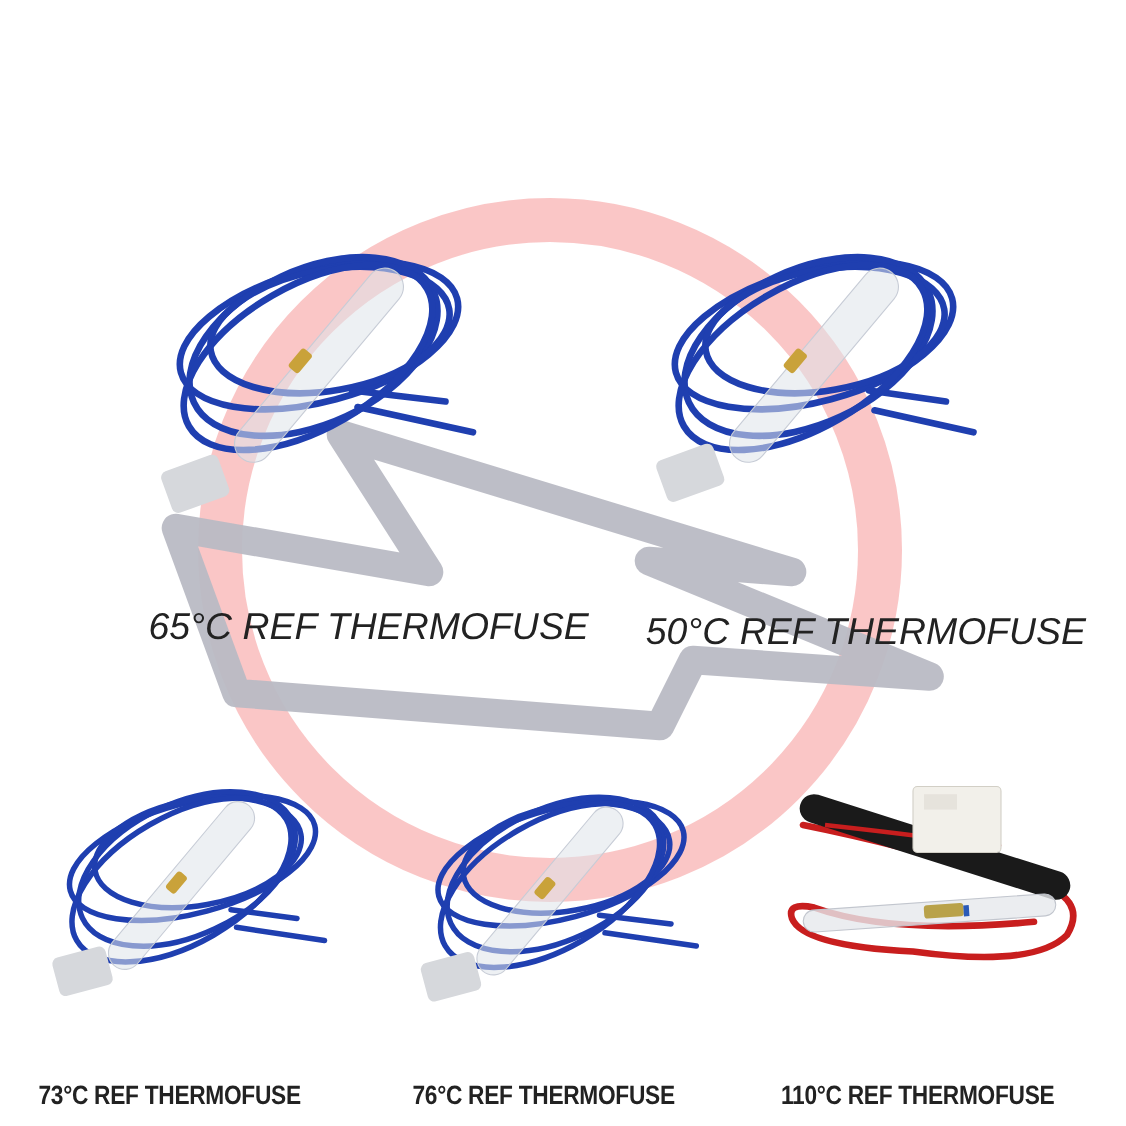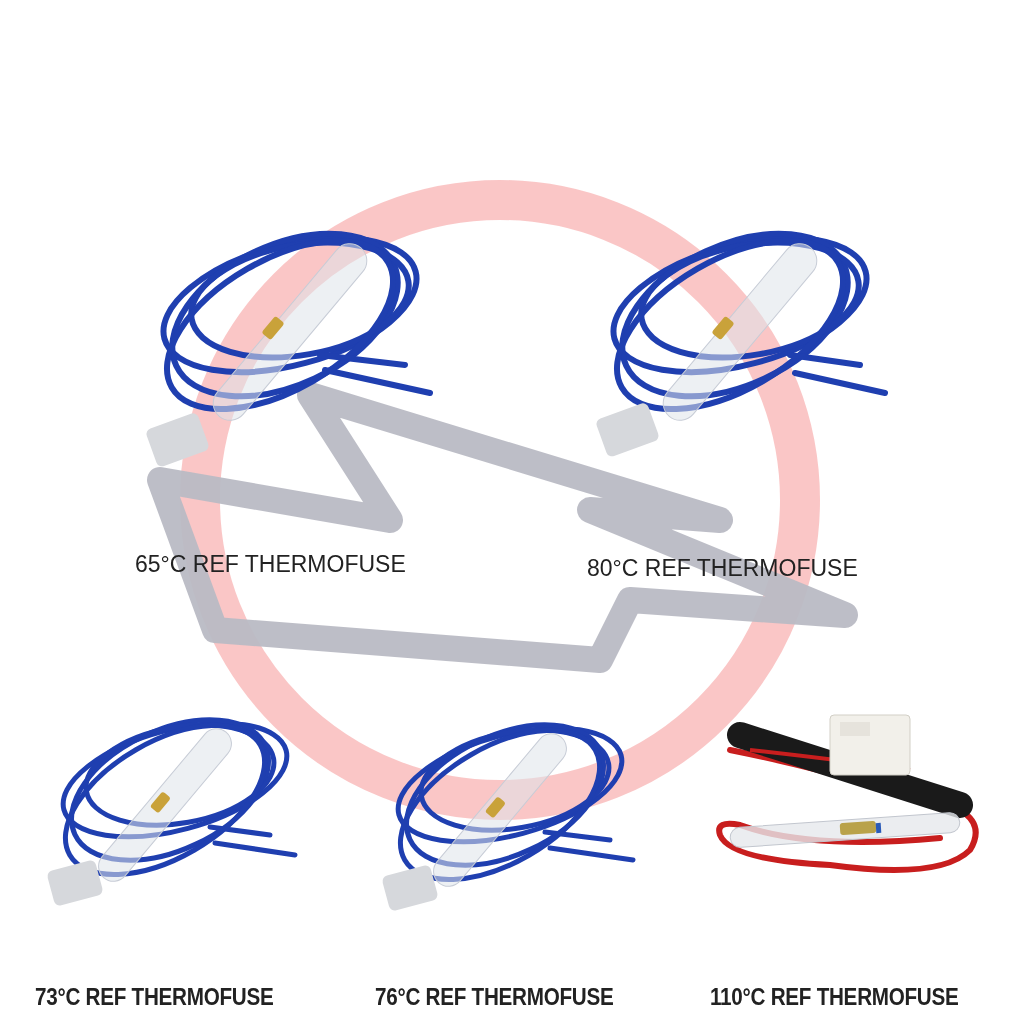--- a/index.html
+++ b/index.html
@@ -1,20 +1,20 @@
 <!DOCTYPE html>
 <html><head>
 <meta charset="utf-8">
 <style>
   html, body { margin: 0; padding: 0; background: #ffffff; }
   body { width: 1024px; height: 1024px; position: relative; overflow: hidden;
          font-family: "Liberation Sans", sans-serif; }
   .layer { position: absolute; left: 0; top: 0; width: 1024px; height: 1024px; }
   .label { position: absolute; color: #222222; white-space: nowrap; letter-spacing: 0; }
-  .label.top { font-size: 23px; font-weight: 400; }
+  .label.top { font-size: 34px; font-weight: 400; font-style: italic; }
   .label.bottom { font-size: 24px; font-weight: 700; transform: scaleX(0.86); transform-origin: left center; letter-spacing: -0.3px; }
   .product { position: absolute; }
 </style>
 </head>
 <body>
 
 <svg class="layer" viewBox="0 0 1024 1024">
 
   <circle cx="500" cy="500" r="300" fill="none" stroke="#f9bcbc" stroke-width="40" opacity="0.85"></circle>
 
@@ -82,16 +82,16 @@
   <path d="M30 25 Q140 60 250 95" fill="none" stroke="#1a1a1a" stroke-width="26" stroke-linecap="round"></path>
   <path d="M40 40 Q130 50 200 60" fill="none" stroke="#c81e1e" stroke-width="4"></path>
   <rect x="120" y="5" width="80" height="60" rx="4" fill="#f2f0ea" stroke="#d2cfc6"></rect>
   <rect x="130" y="12" width="30" height="14" fill="#e6e3dc"></rect>
   <rect x="20" y="110" width="230" height="20" rx="10" fill="#e6e8ec" fill-opacity="0.8" stroke="#c2c6ce" transform="rotate(-4 135 120)"></rect>
   <rect x="130" y="112" width="36" height="12" rx="3" fill="#b9a24a" transform="rotate(-4 148 118)"></rect>
   <rect x="166" y="113" width="5" height="10" fill="#2a5ab8" transform="rotate(-4 168 118)"></rect>
 </svg>
 
 <div class="label top" style="left:135px;top:551px">65°C REF THERMOFUSE</div>
-<div class="label top" style="left:587px;top:555px">80°C REF THERMOFUSE</div>
+<div class="label top" style="left:587px;top:555px">50°C REF THERMOFUSE</div>
 <div class="label bottom" style="left:35px;top:983px">73°C REF THERMOFUSE</div>
 <div class="label bottom" style="left:375px;top:983px">76°C REF THERMOFUSE</div>
 <div class="label bottom" style="left:710px;top:983px">110°C REF THERMOFUSE</div>
 
 </body></html>

